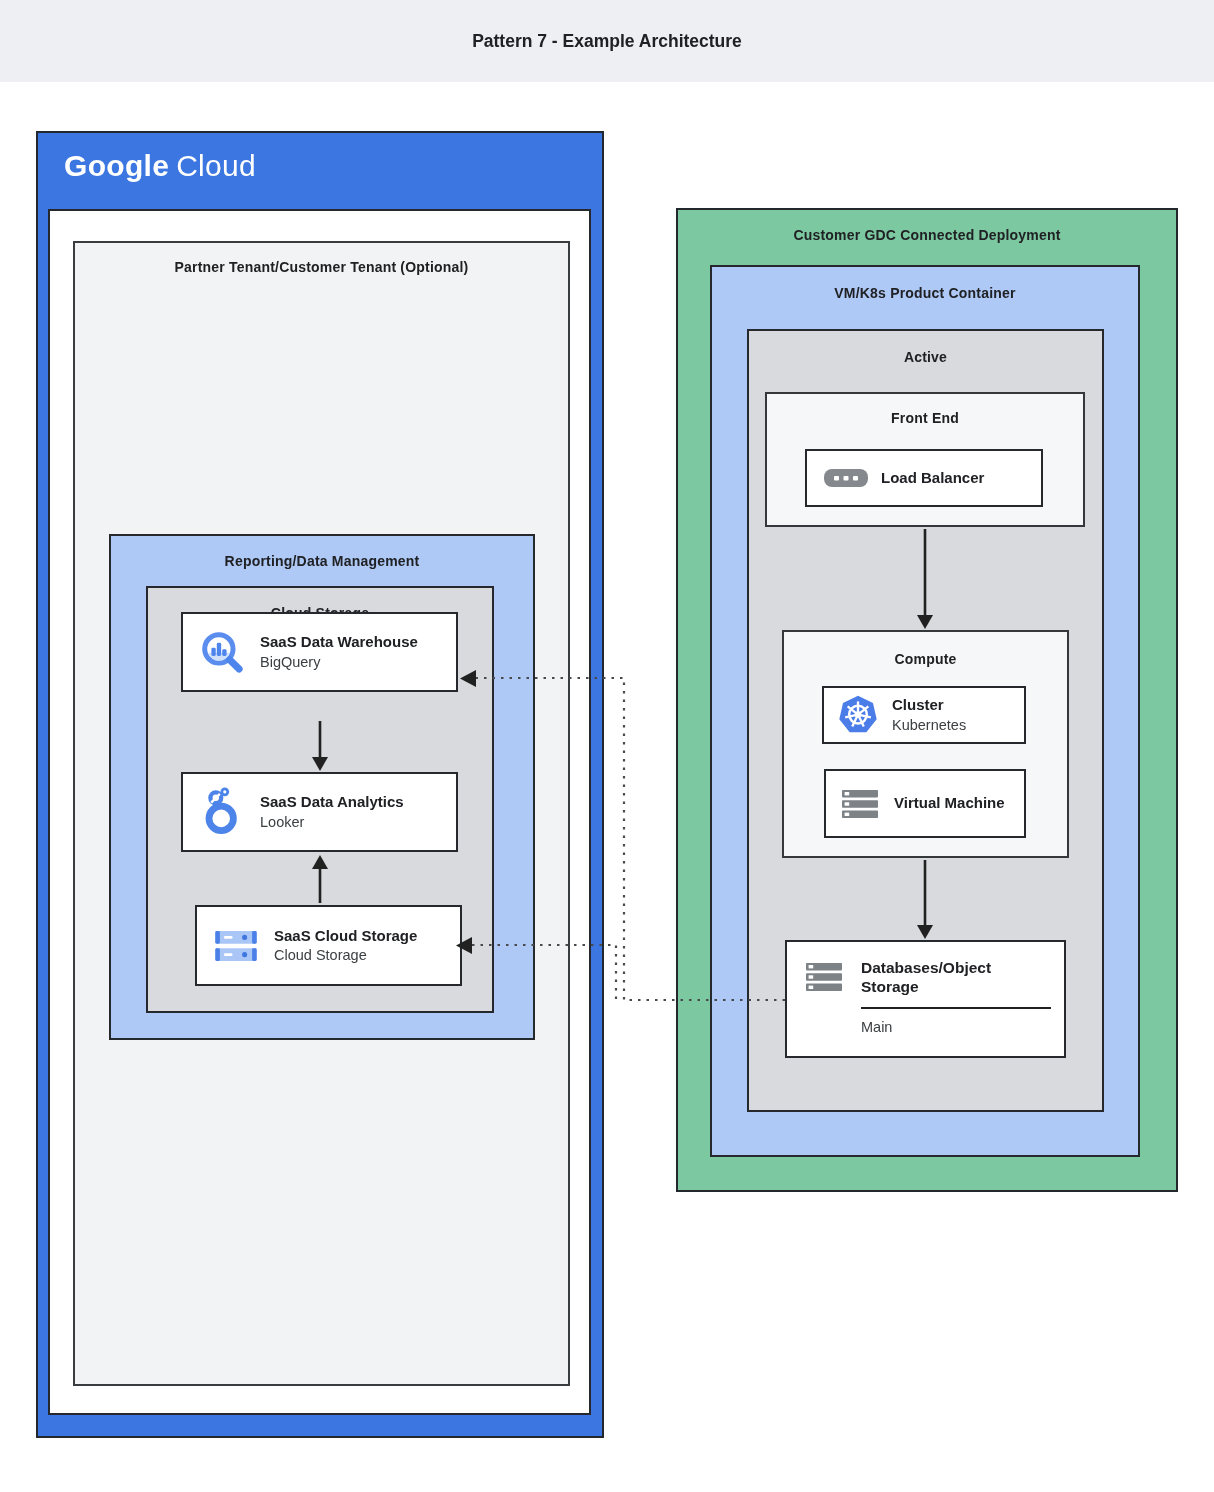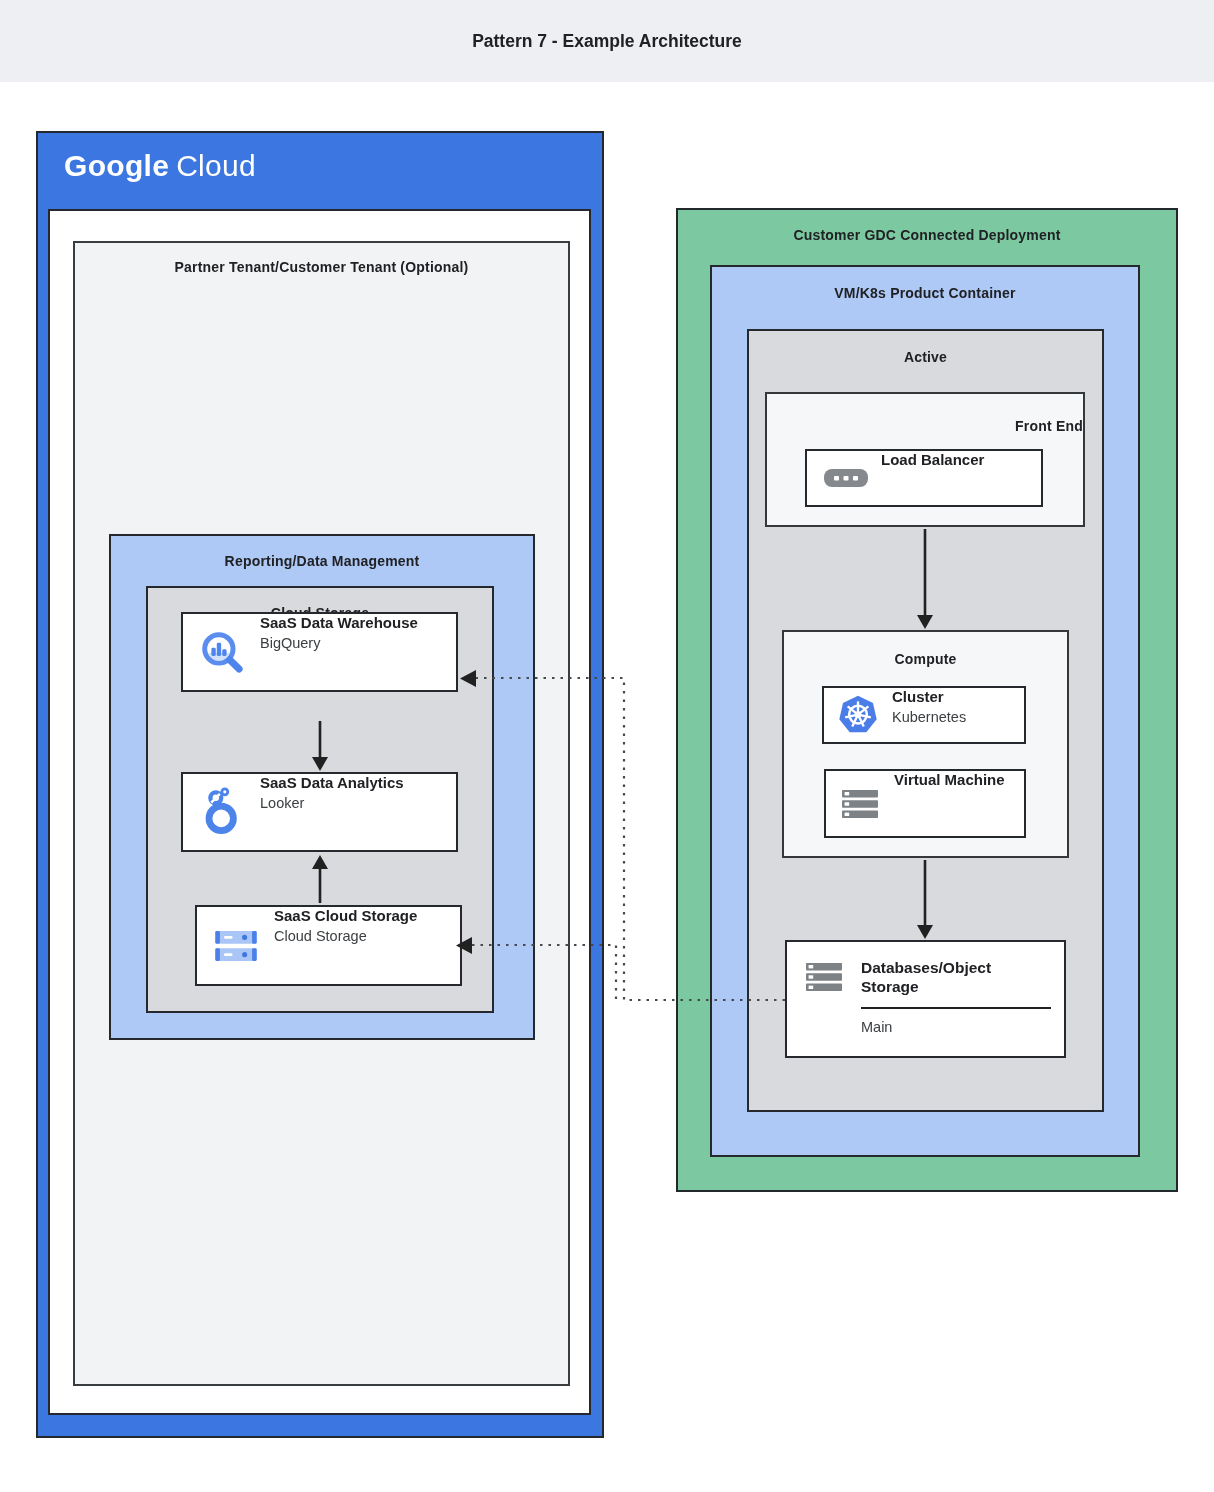--- a/index.html
+++ b/index.html
@@ -1,21 +1,21 @@
 <!DOCTYPE html>
 <html><head>
 <meta charset="utf-8">
 <style>
   html,body{margin:0;padding:0;background:#ffffff;}
   #page{position:relative;width:1214px;height:1492px;background:#ffffff;overflow:hidden;
         font-family:"Liberation Sans",sans-serif;color:#202124;}
   .abs{position:absolute;box-sizing:border-box;}
   .box{border:2px solid #25282c;}
   .btitle{font-weight:700;font-size:14px;color:#202124;text-align:center;letter-spacing:.2px;}
-  .card{background:#ffffff;border:2px solid #25282c;display:flex;}
+  .card{background:#ffffff;border:2px solid #25282c;display:flex;align-items:center;}
   .card .txt{display:flex;flex-direction:column;line-height:1.25;}
   .card .t{font-weight:700;font-size:15px;color:#202124;}
   .card .s{font-weight:400;font-size:14.5px;color:#3c4043;margin-top:1px;}
   .ic{flex:0 0 auto;display:flex;align-items:center;justify-content:center;}
   #titlebar{left:0;top:0;width:1214px;height:82px;background:#edeff2;
             display:flex;align-items:center;justify-content:center;}
   #titlebar .tt{font-weight:700;font-size:17.5px;color:#202124;}
   #gc-logo{left:64px;top:149px;font-size:30px;color:#ffffff;letter-spacing:.3px;}
   #gc-logo .g1{font-weight:700;}
   #gc-logo .g2{font-weight:400;margin-left:7px;}
@@ -112,21 +112,21 @@
 
   <div class="abs box" style="left:710px;top:265px;width:430px;height:892px;background:#aec9f6;">
     <div class="btitle" style="margin-top:18px;">VM/K8s Product Container</div>
   </div>
 
   <div class="abs box" style="left:747px;top:329px;width:357px;height:783px;background:#d8dadd;">
     <div class="btitle" style="margin-top:18px;">Active</div>
   </div>
 
   <div class="abs box" style="left:765px;top:392px;width:320px;height:135px;background:#f6f7f8;border-color:#35383b;">
-    <div class="btitle" style="margin-top:24px;text-align:right;">Front End</div>
+    <div class="btitle" style="margin-top:16px;">Front End</div>
   </div>
 
   <div class="abs card" style="left:805px;top:449px;width:238px;height:58px;">
     <span class="ic" style="width:46px;margin-left:16px;">
       <svg width="44" height="18" viewBox="0 0 44 18">
         <rect x="0" y="0" width="44" height="18" rx="8" fill="#85898d"></rect>
         <rect x="10" y="7" width="5" height="4.4" rx="1" fill="#ffffff"></rect>
         <rect x="19.5" y="7" width="5" height="4.4" rx="1" fill="#ffffff"></rect>
         <rect x="29" y="7" width="5" height="4.4" rx="1" fill="#ffffff"></rect>
       </svg>

